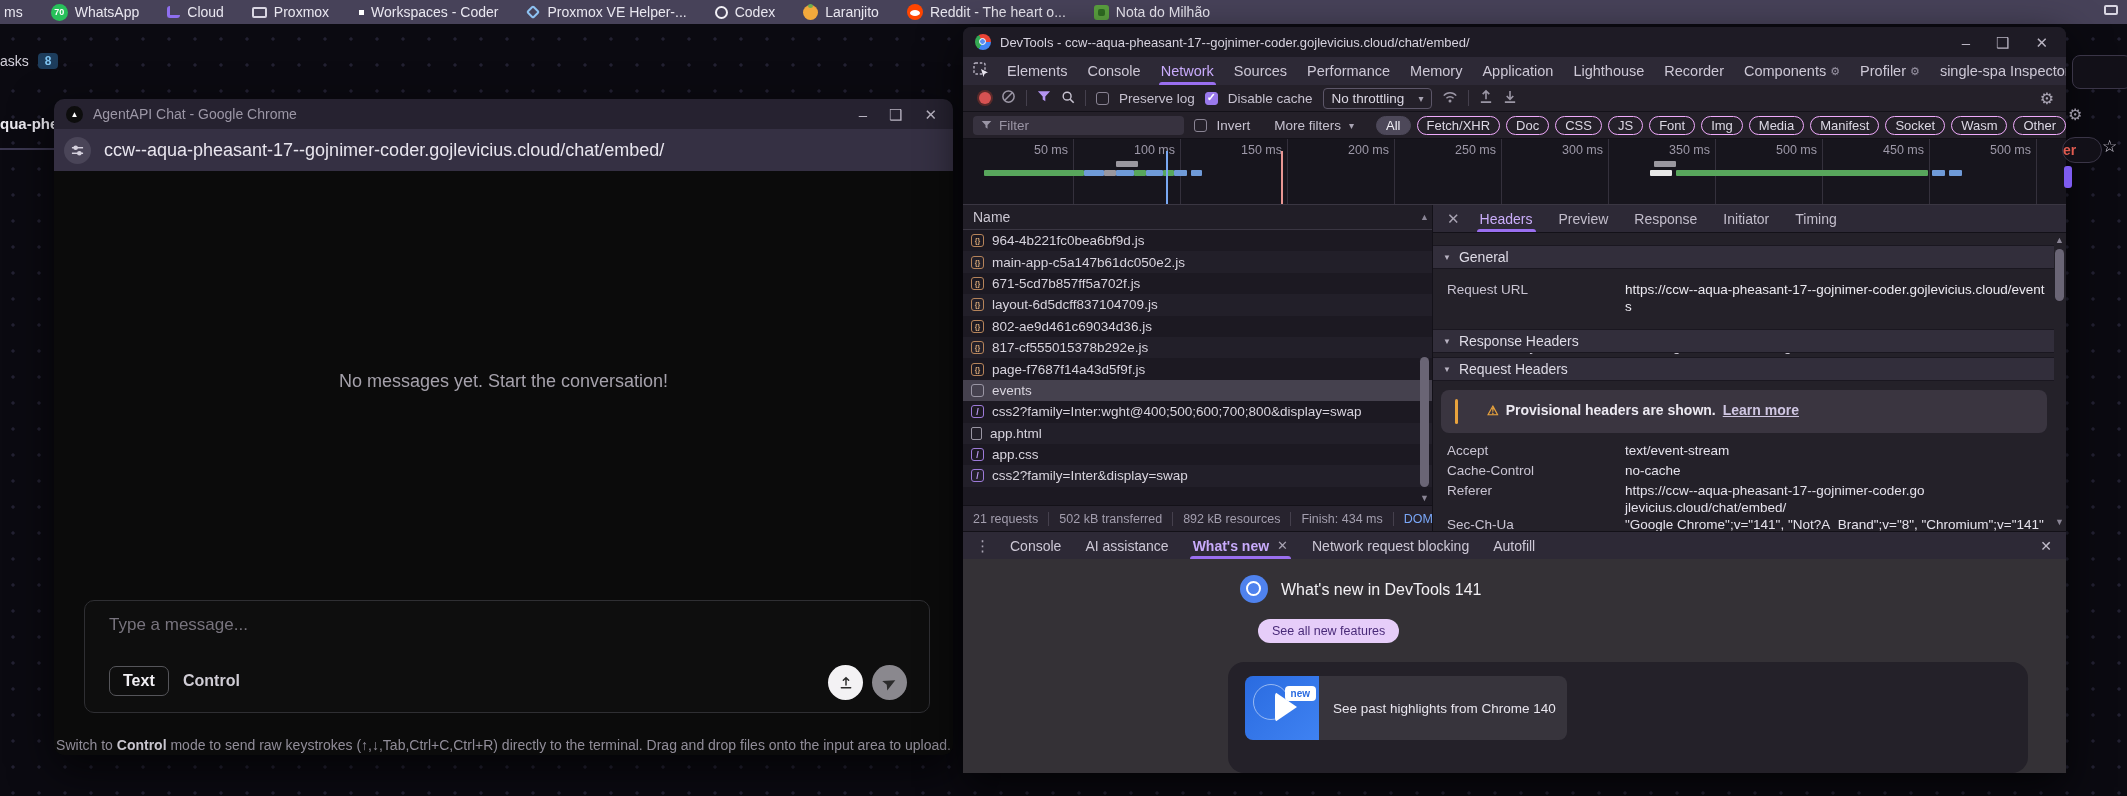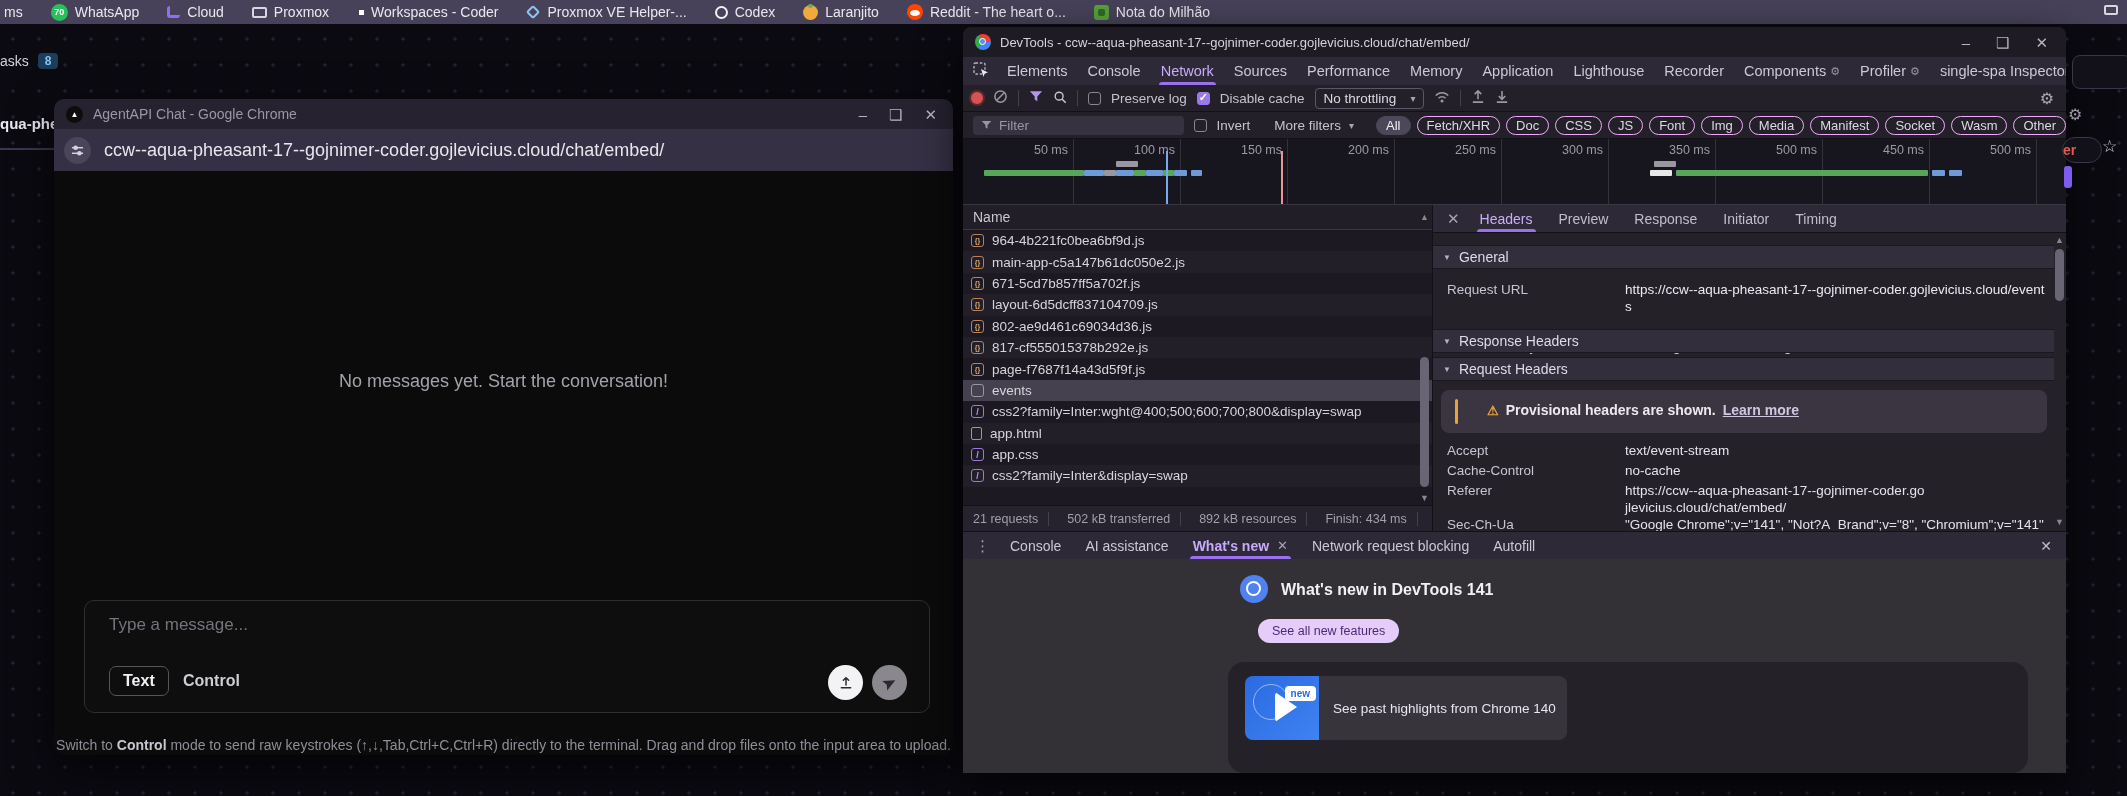--- a/index.html
+++ b/index.html
@@ -71,21 +71,21 @@
   .chrome-logo::after{content:"";position:absolute;left:4px;top:4px;width:5px;height:5px;border-radius:50%;
     background:#5b8ef2;border:1.8px solid #fff;}
   .dt-controls{margin-left:auto;display:flex;gap:26px;padding-right:18px;color:#b9b4c2;}
   .dt-tabs{position:absolute;left:0;top:30px;right:0;height:28px;background:#2d2936;display:flex;align-items:center;
     color:#cdc8d6;font-size:14.5px;white-space:nowrap;}
   .dt-tab{padding:0 10px;height:100%;display:flex;align-items:center;gap:4px;position:relative;cursor:default;}
   .dt-tab.active{color:#c8abfb;}
   .dt-tab.active::after{content:"";position:absolute;left:8px;right:8px;bottom:0;height:3px;border-radius:3px 3px 0 0;background:#9a6ff0;}
   .tab-gear{font-size:11px;color:#9a95a5;}
   .dt-toolbar{position:absolute;left:0;top:58px;right:0;height:27px;background:#242029;border-bottom:1px solid #131118;
-    display:flex;align-items:center;color:#c6c1cf;font-size:13.5px;gap:10px;padding-left:8px;}
+    display:flex;align-items:center;color:#c6c1cf;font-size:13.5px;gap:10px;padding-left:16px;}
   .tsep{width:1px;height:16px;background:#45404d;}
   .rec-dot{width:12px;height:12px;border-radius:50%;background:#d75252;box-shadow:0 0 0 2px #5a2a2a;}
   .chk{width:13px;height:13px;border:1.5px solid #8a8494;border-radius:3px;flex:0 0 auto;}
   .chk.on{background:#9a79ec;border-color:#9a79ec;position:relative;}
   .chk.on::after{content:"✓";position:absolute;left:1px;top:-2px;color:#fff;font-size:11px;font-weight:bold;}
   .throttle-dd{border:1px solid #5c5668;border-radius:4px;padding:2px 8px;display:flex;align-items:center;gap:14px;color:#dcd8e4;}
   .caret{font-size:10px;color:#a8a3b2;}
   .dt-filterrow{position:absolute;left:0;top:85px;right:0;height:27px;background:#242029;border-bottom:1px solid #131118;
     display:flex;align-items:center;color:#c6c1cf;font-size:13.5px;gap:10px;padding-left:10px;white-space:nowrap;}
   .filter-input{width:393px;height:19px;background:#37323f;border-radius:4px;display:flex;align-items:center;gap:7px;
@@ -112,21 +112,21 @@
   .fi-js{border:1.5px solid #b5835a;color:#d8a878;}
   .fi-js::before{content:"{}";}
   .fi-css{border:1.5px solid #9d7ad8;color:#bb9af0;}
   .fi-css::before{content:"/";font-size:9px;}
   .fi-doc{border:1.5px solid #9a96a4;width:11px;height:13px;border-radius:2px;}
   .fi-sq{border:1.5px solid #9a96a4;}
   .dt-scroll{position:absolute;right:2px;top:27px;width:11px;bottom:28px;}
   .scroll-thumb{position:absolute;left:1px;width:9px;border-radius:5px;background:#6a6575;}
   .scroll-arrow{position:absolute;left:0;width:11px;text-align:center;color:#8a8595;font-size:9px;}
   .dt-status{position:absolute;left:0;bottom:0;width:469px;height:26px;background:#27232e;border-top:1px solid #131118;
-    display:flex;align-items:center;gap:8px;color:#a39eae;font-size:12.5px;overflow:hidden;white-space:nowrap;}
+    display:flex;align-items:center;gap:0;color:#a39eae;font-size:12.5px;overflow:hidden;white-space:nowrap;}
   .st-item{padding:0 10px;border-right:1px solid #45404d;}
   .st-dom{color:#7aa7f8;border-right:none;}
 
   .dt-headers{position:absolute;left:469px;top:0;width:634px;height:326px;background:#242129;border-left:1px solid #131118;overflow:hidden;}
   .hp-tabs{position:absolute;left:0;top:0;right:0;height:28px;background:#2d2936;border-bottom:1px solid #131118;
     display:flex;align-items:center;color:#c2bdcb;font-size:14px;gap:2px;}
   .hp-tab{padding:0 12px;height:100%;display:flex;align-items:center;position:relative;}
   .hp-tab.active{color:#cbaefb;}
   .hp-tab.active::after{content:"";position:absolute;left:9px;right:9px;bottom:0;height:3px;border-radius:3px 3px 0 0;background:#9a6ff0;}
   .hp-close{padding:0 6px 0 14px;color:#a8a3b2;font-size:15px;}
@@ -147,21 +147,21 @@
     display:flex;align-items:center;color:#cdc8d6;font-size:14px;white-space:nowrap;}
   .dr-tab{padding:0 12px;height:100%;display:flex;align-items:center;gap:8px;position:relative;}
   .dr-tab.active{color:#c8abfb;font-weight:bold;}
   .dr-tab.active::after{content:"";position:absolute;left:9px;right:9px;bottom:0;height:3px;border-radius:3px 3px 0 0;background:#9a6ff0;}
   .dr-x{color:#a8a3b2;font-size:13px;font-weight:normal;}
   .dots{color:#a8a3b2;font-size:15px;padding:0 8px 0 12px;}
 
   .dt-whatsnew{position:absolute;left:0;top:532px;right:0;height:214px;background:#343136;}
   .wn-logo{position:absolute;left:277px;top:16px;width:28px;height:28px;border-radius:50%;background:#4f82ee;}
   .wn-logo::after{content:"";position:absolute;left:6px;top:6px;width:11px;height:11px;border:2.5px solid #fff;border-radius:50%;}
-  .wn-title{position:absolute;left:318px;top:22px;color:#f2f0f4;font-size:16px;font-weight:bold;}
+  .wn-title{position:absolute;left:318px;top:22px;color:#f2f0f4;font-size:16px;font-weight:normal;}
   .wn-btn{position:absolute;left:279px;top:60px;background:#e6cdf9;color:#492a78;font-size:12.5px;
     border:none;border-radius:13px;padding:5px 14px;margin-left:16px;}
   .wn-card{position:absolute;left:265px;top:103px;width:800px;height:111px;background:#242129;border-radius:16px;}
   .wn-item{position:absolute;left:17px;top:14px;width:322px;height:64px;background:#37343c;border-radius:8px;display:flex;overflow:hidden;}
   .wn-thumb{width:74px;height:64px;flex:0 0 auto;background:linear-gradient(135deg,#2a6be0,#3f82f2);position:relative;}
   .wn-thumb::before{content:"";position:absolute;left:8px;top:8px;width:34px;height:34px;border:1.5px solid rgba(255,255,255,.5);border-radius:50%;}
   .wn-play{position:absolute;left:30px;top:16px;width:0;height:0;border-left:22px solid #fff;border-top:15px solid transparent;border-bottom:15px solid transparent;border-radius:4px;}
   .wn-badge{position:absolute;right:3px;top:10px;background:#fff;color:#2a6be0;font-size:10px;font-weight:bold;
     padding:2px 6px;border-radius:4px;}
   .wn-itemtext{align-self:center;padding-left:14px;color:#e8e5ee;font-size:13.5px;}

